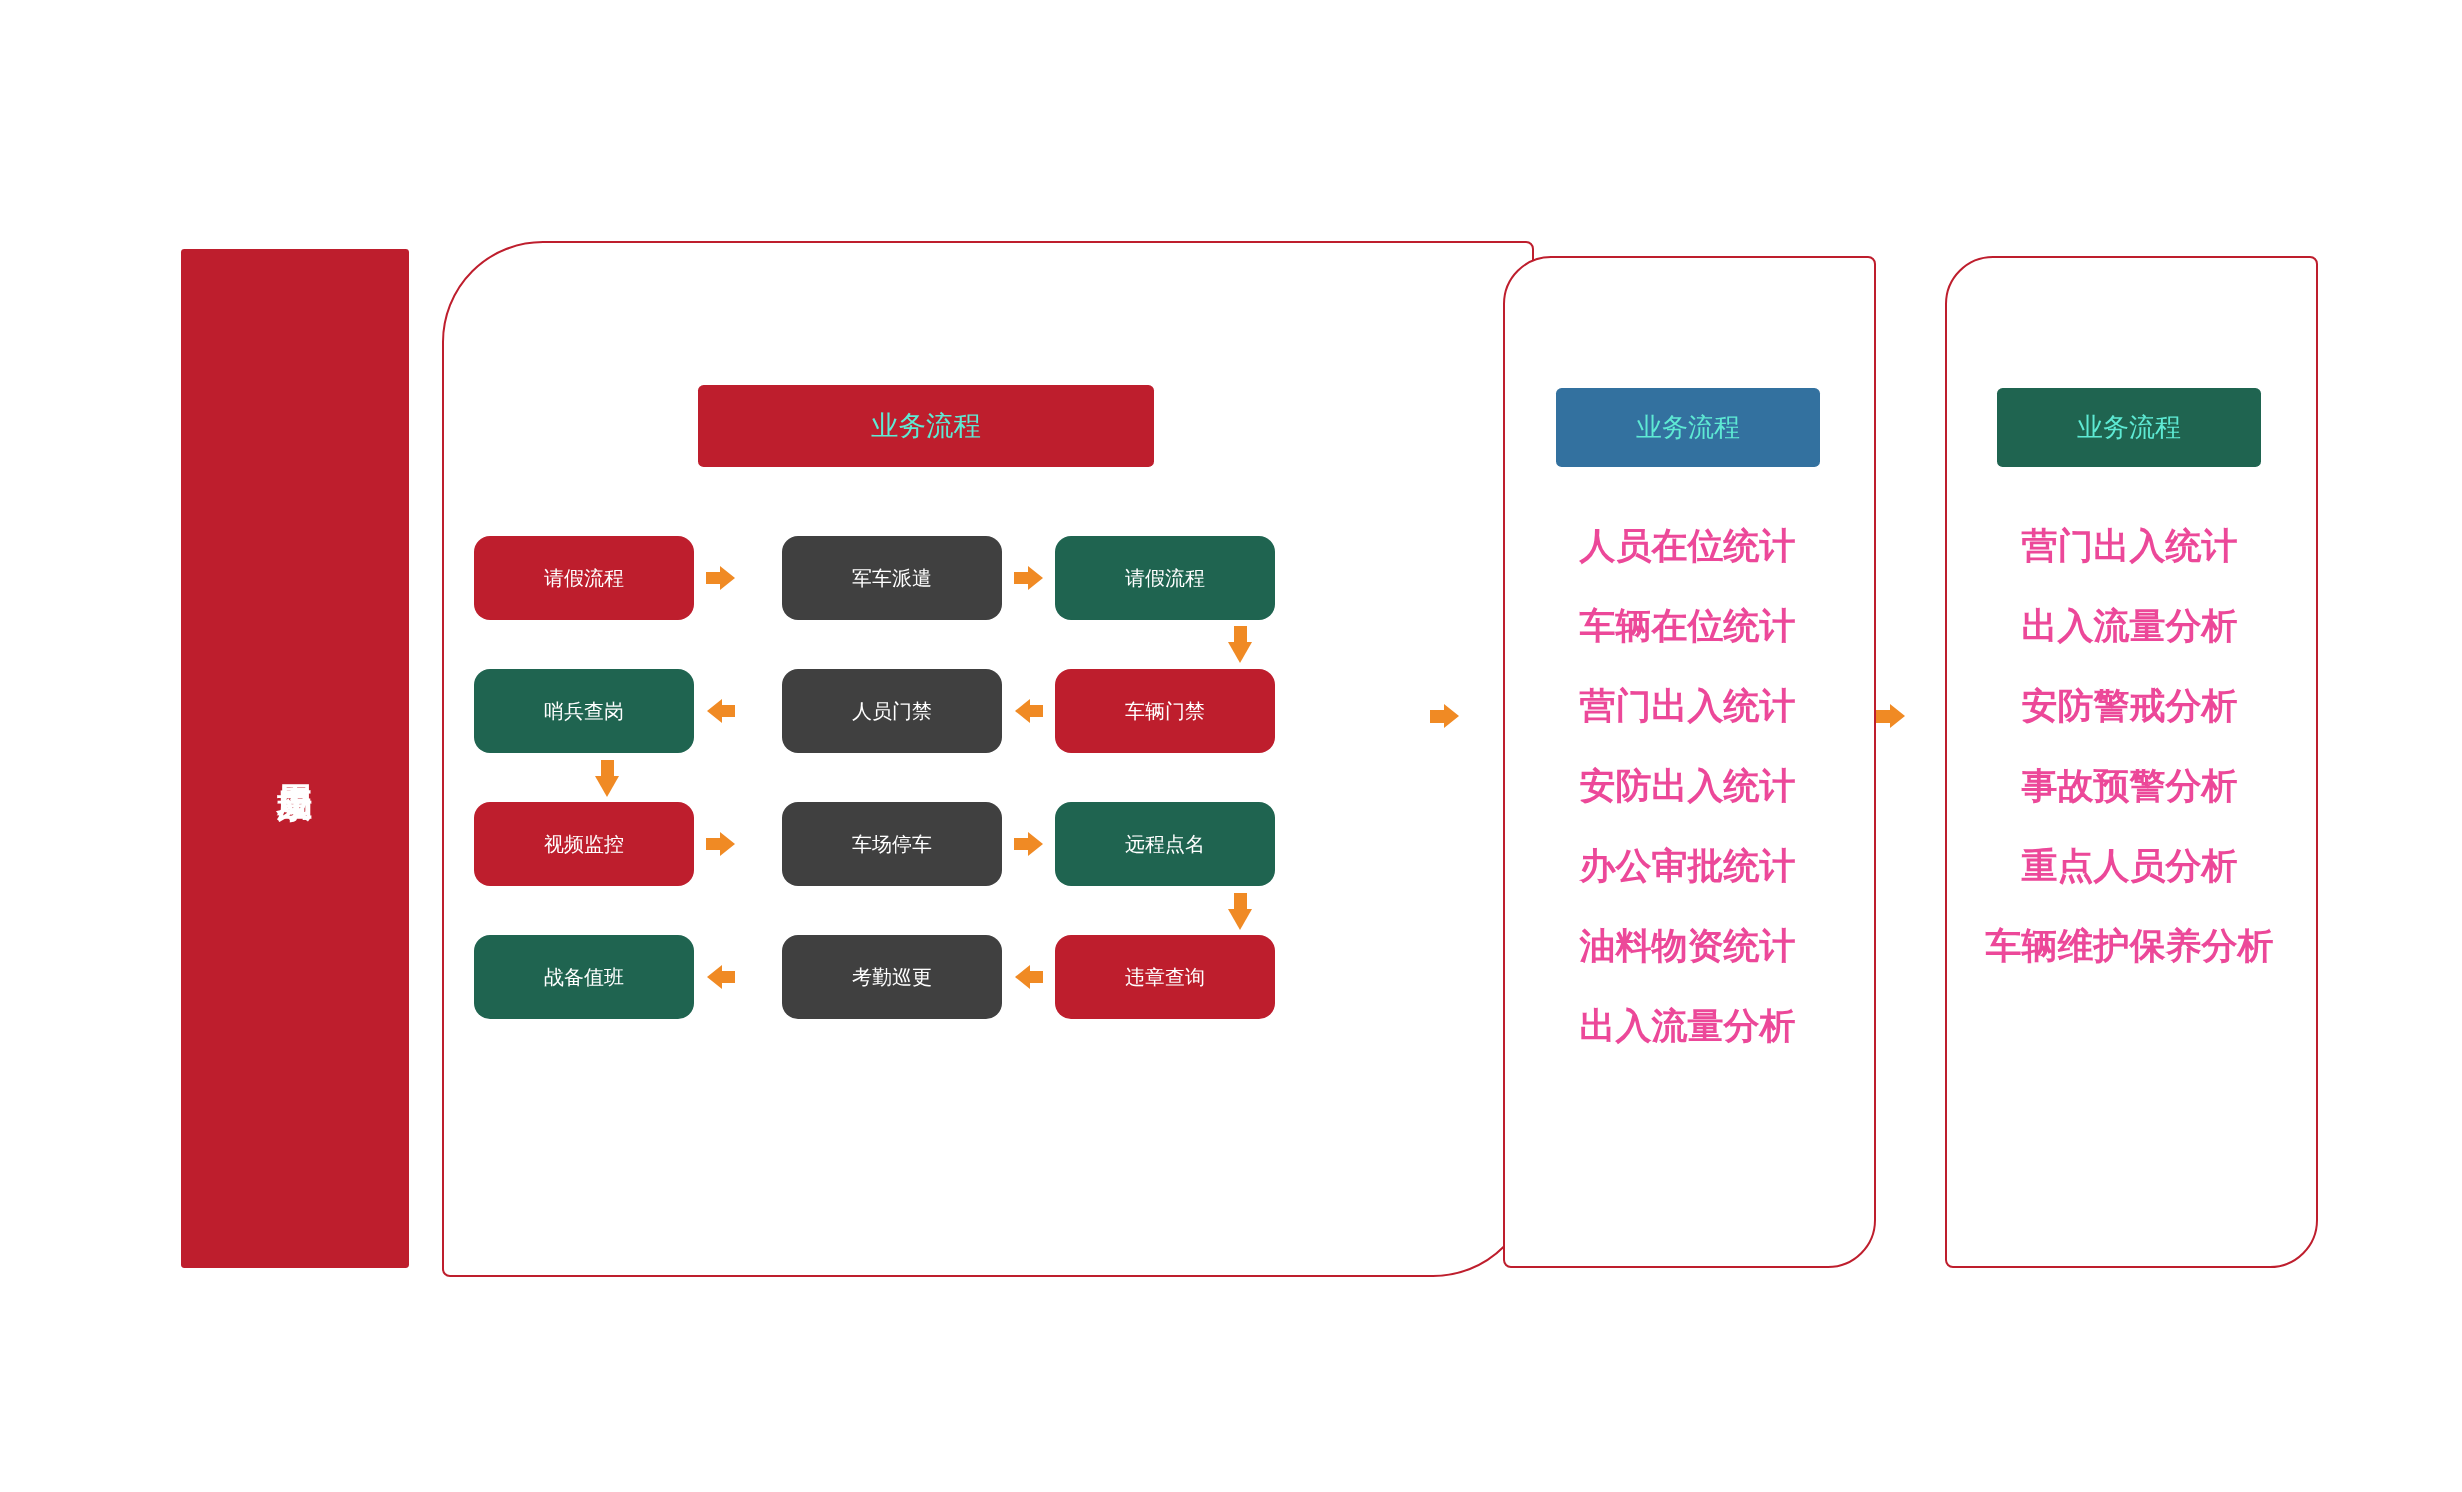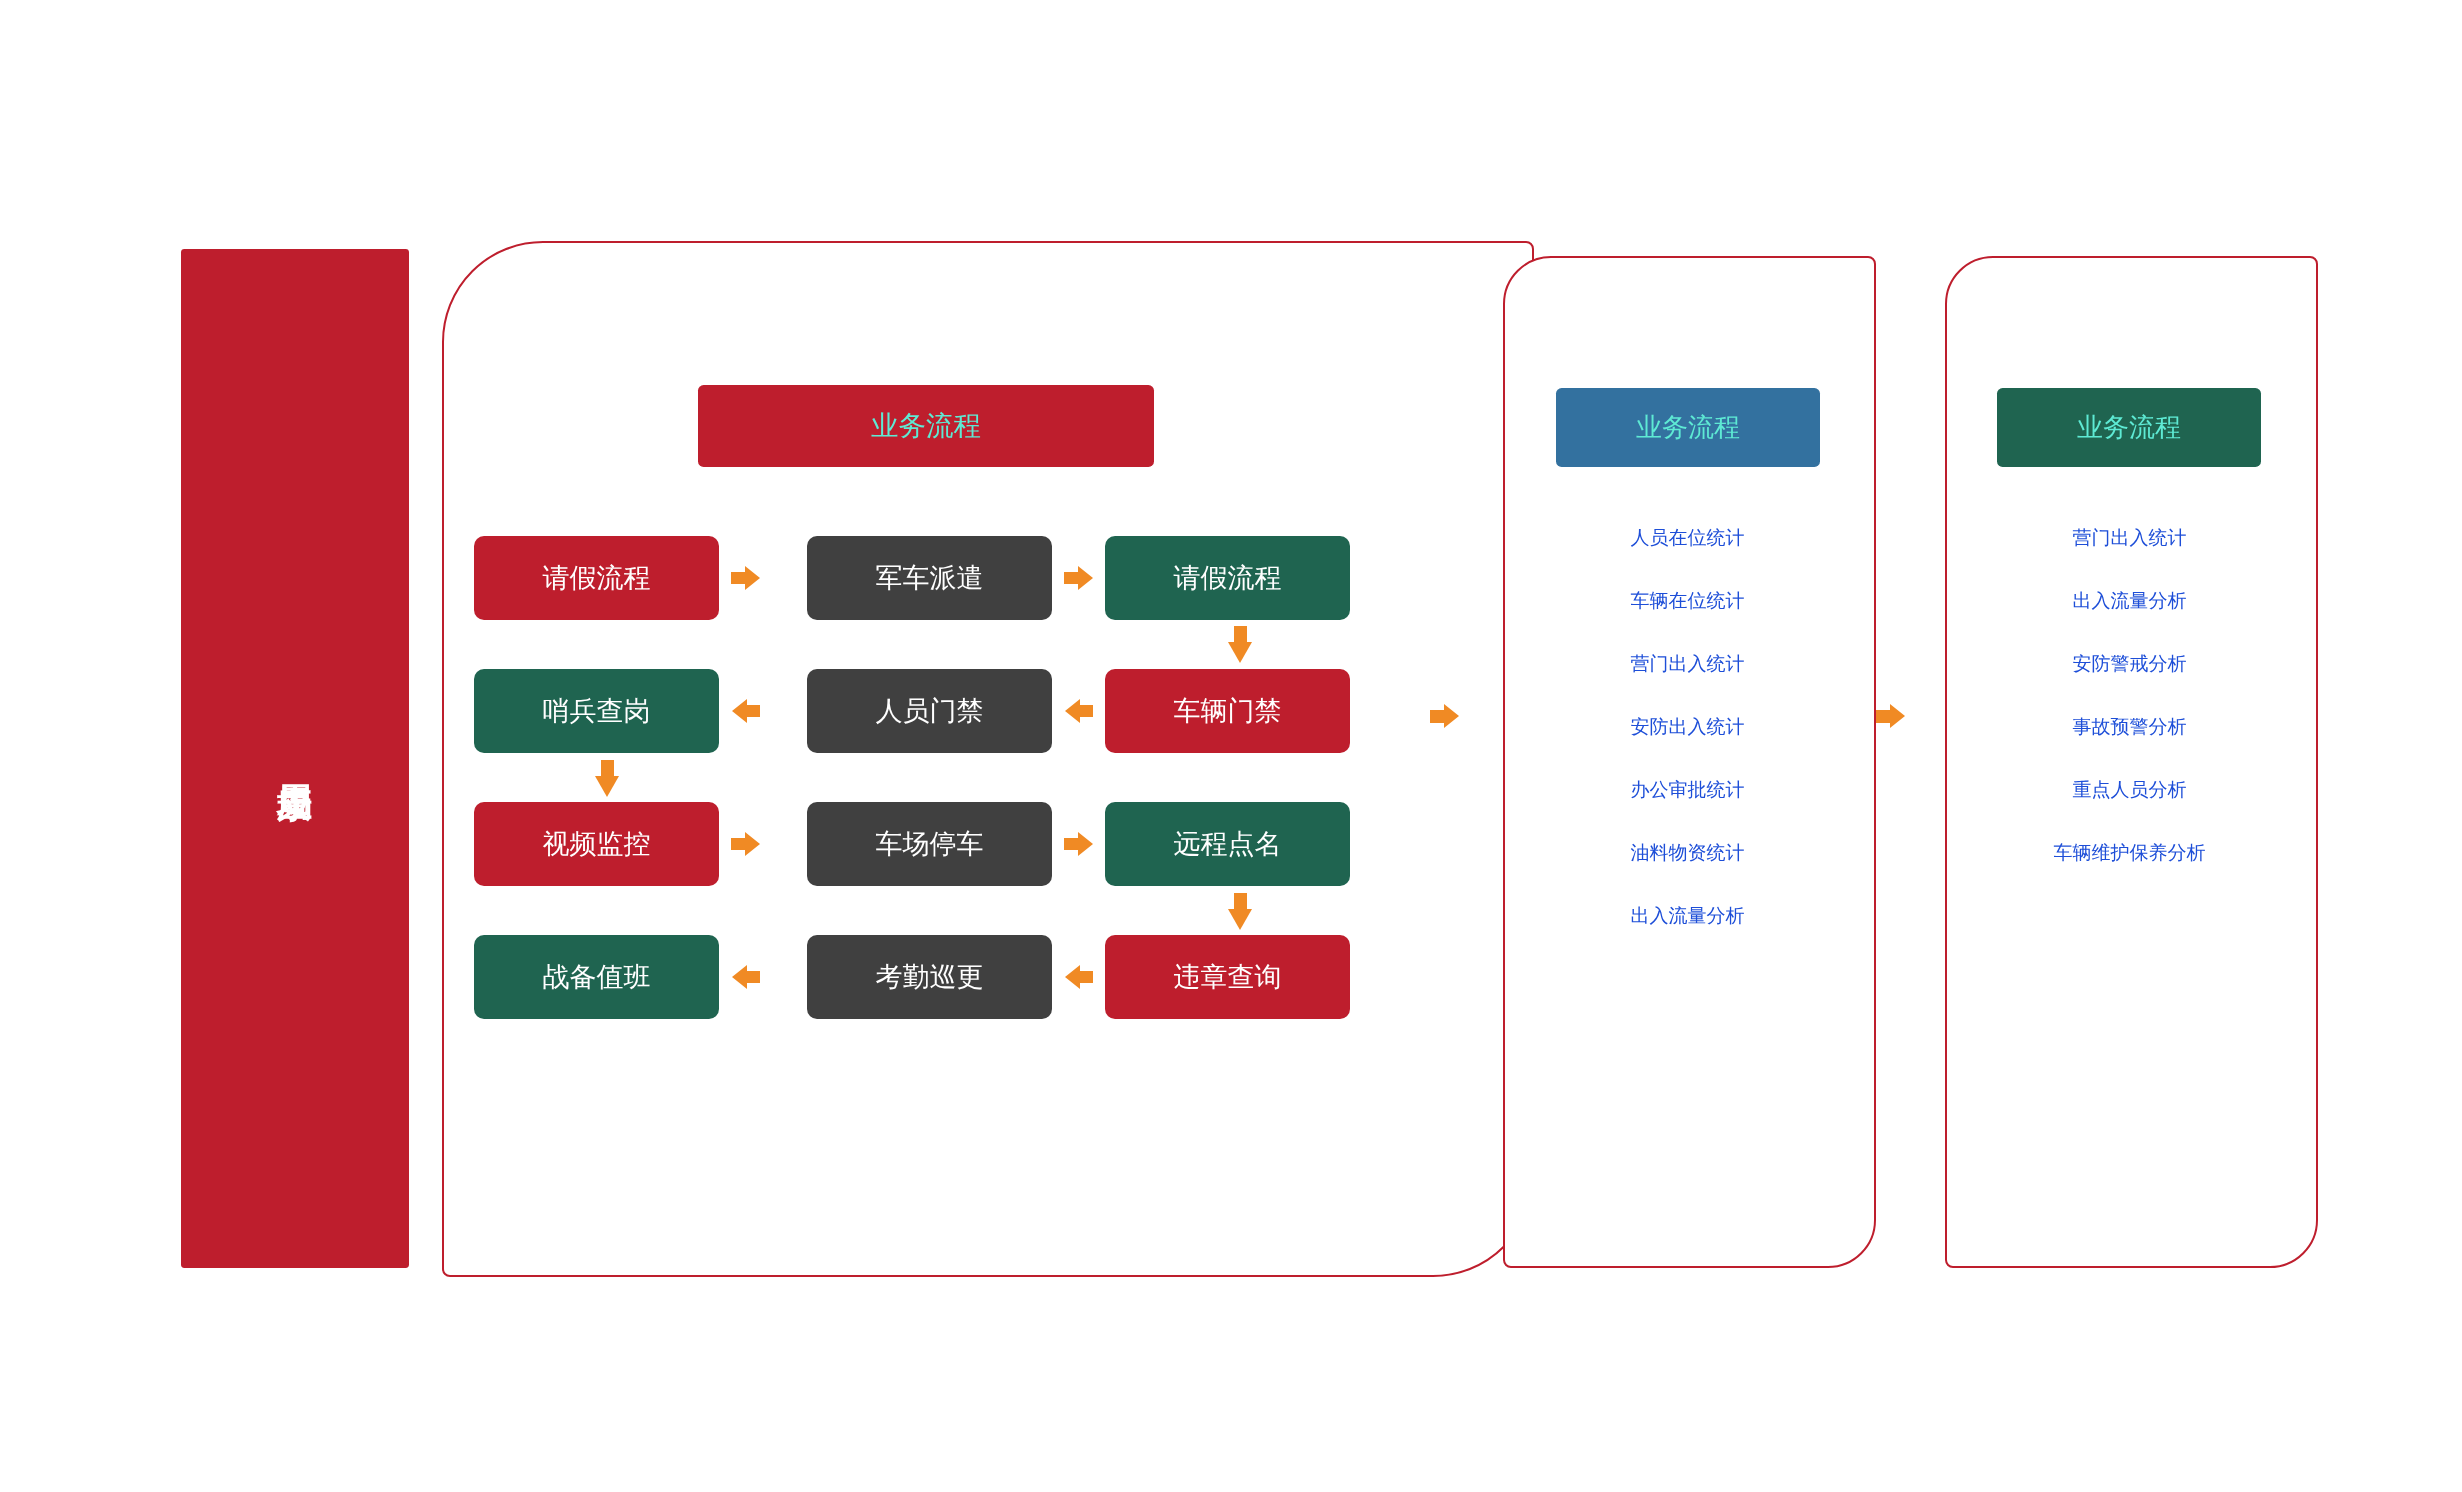--- a/index.html
+++ b/index.html
@@ -93,27 +93,27 @@
     left: 474px; top: 536px;
   }
   .flow-row {
     display: flex;
     align-items: center;
     height: 84px;
     margin-bottom: 49px;
   }
   .flow-row:last-child { margin-bottom: 0; }
   .node {
-    width: 245px; height: 84px;
+    width: 220px; height: 84px;
     display: flex;
     align-items: center;
     justify-content: center;
-    border-radius: 10px;
+    border-radius: 16px;
     color: #ffffff;
-    font-size: 27px;
+    font-size: 20px;
     box-sizing: border-box;
   }
   .node.red   { background: #BE1E2D; }
   .node.blue  { background: #404040; margin-left: 35px; }
   .node.green { background: #1F6450; }
 
   .h-gap {
     width: 53px;
     display: flex;
     align-items: center;
@@ -193,25 +193,26 @@
   .list {
     position: absolute;
     display: flex;
     flex-direction: column;
     align-items: center;
     width: 369px;
   }
   .list-mid   { left: 1503px; top: 528px; }
   .list-right { left: 1945px; top: 528px; }
   .list-item {
-    font-size: 19px;
-    color: #1d4ed8;
+    font-size: 36px;
+    color: #ec4899;
     line-height: 1.0;
     margin-bottom: 44px;
     white-space: nowrap;
+    font-weight: bold;
   }
   .list-item:last-child { margin-bottom: 0; }
 </style>
 </head>
 <body>
 
 <div class="canvas">
 
   <div class="side-bar">
     <div class="side-bar-label">应用场景</div>

